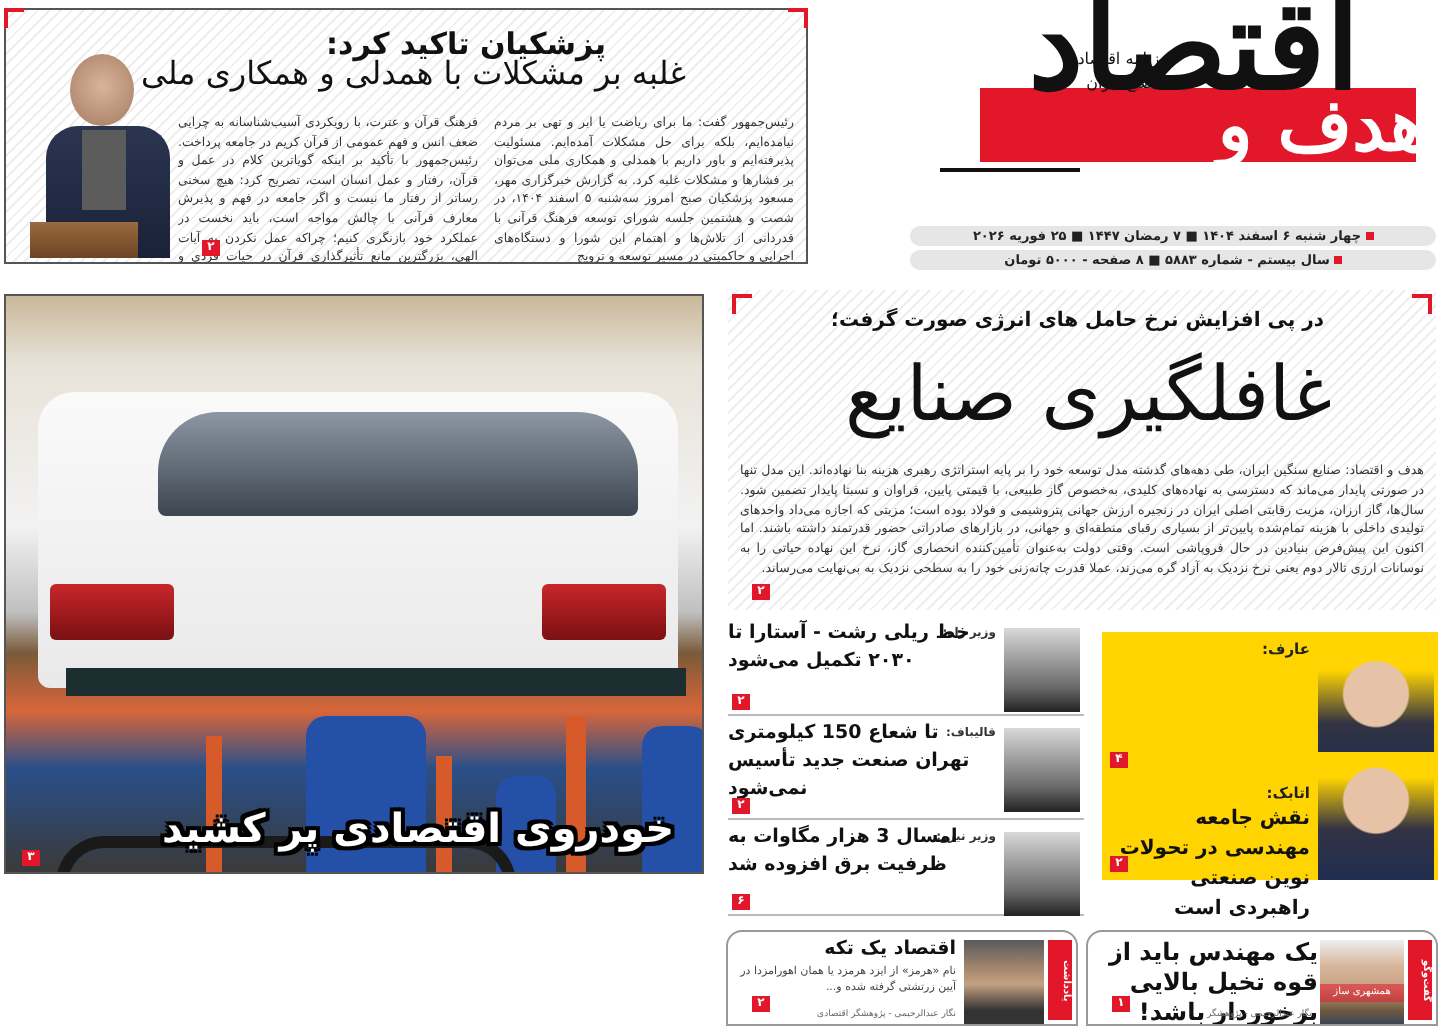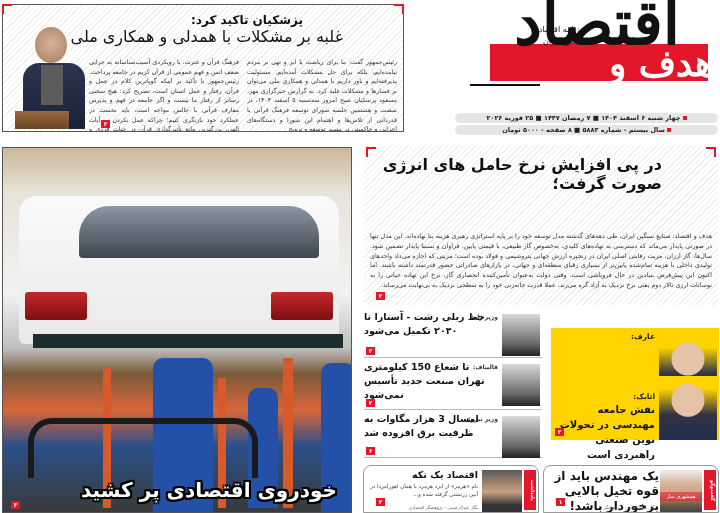--- a/index.html
+++ b/index.html
@@ -5,33 +5,33 @@
 *{box-sizing:border-box;margin:0;padding:0}
 html,body{width:720px;height:513px;overflow:hidden;background:#fff}
 body{position:relative;font-family:"DejaVu Sans",sans-serif;direction:rtl;color:#111}
 .abs{position:absolute}
 .hatch{background:repeating-linear-gradient(135deg,#fff 0 3px,#eeeeee 3px 4px)}
 .badge{position:absolute;width:9px;height:8px;background:#e3172a;color:#fff;font-size:6px;line-height:8px;text-align:center;font-weight:bold}
 
 #tl{left:2px;top:4px;width:402px;height:128px;border:1px solid #555;}
 .corner-r{position:absolute;width:10px;height:10px;border-top:2px solid #e3172a;border-right:2px solid #e3172a}
 .corner-l{position:absolute;width:10px;height:10px;border-top:2px solid #e3172a;border-left:2px solid #e3172a}
-.kicker{font-weight:bold;font-size:12px;color:#111}
+.kicker{font-weight:bold;font-size:15px;color:#111}
 .headline{font-weight:normal;color:#111}
 .body-text{font-size:6.2px;line-height:9.6px;color:#333;text-align:justify}
 
 #mast{left:410px;top:0;width:310px;height:102px}
 .logo-big{position:absolute;font-family:"DejaVu Serif",serif;font-weight:bold;color:#111;white-space:nowrap}
 .red-band{position:absolute;background:#e3172a}
 .strip{position:absolute;background:#e6e6e6;border-radius:6px;font-size:6.5px;line-height:10px;text-align:center;color:#222;font-weight:bold}
 .strip .dot{display:inline-block;width:4px;height:4px;background:#e3172a;margin-left:2px;vertical-align:middle}
 
 #main{left:364px;top:145px;width:354px;height:160px}
 
-#photo{left:2px;top:147px;width:350px;height:366px;overflow:hidden;border:1px solid #555;
+#photo{left:2px;top:147px;width:350px;height:290px;overflow:hidden;border:1px solid #555;
 background:linear-gradient(180deg,#c9b89a 0%,#e8e3d9 12%,#f2f2f2 40%,#bfbfbf 55%,#7a5a3a 62%,#d8663a 72%,#2a4f8a 82%,#3a3a3a 100%)}
 .car-body{position:absolute;left:16px;top:48px;width:320px;height:148px;background:linear-gradient(180deg,#fafafa,#e9e9e9);border-radius:18px 18px 6px 6px}
 .car-window{position:absolute;left:60px;top:10px;width:240px;height:52px;background:linear-gradient(180deg,#8c97a3,#3c4550);border-radius:30px 30px 4px 4px}
 .tail{position:absolute;top:96px;width:62px;height:28px;background:linear-gradient(180deg,#c8262a,#7a1012);border-radius:3px}
 .bumper{position:absolute;left:14px;top:138px;width:310px;height:14px;background:#1d2e30}
 .frame{position:absolute;left:25px;top:270px;width:230px;height:60px;border:6px solid #1a1a1a;border-radius:24px 24px 0 0;border-bottom:none}
 .worker{position:absolute;background:#2550a8;border-radius:10px 10px 0 0}
 .post{position:absolute;background:#d65a2a}
 .photo-caption{position:absolute;right:14px;bottom:10px;font-weight:bold;font-size:20px;color:#fff;text-shadow:-2px -2px 0 #000,2px -2px 0 #000,-2px 2px 0 #000,2px 2px 0 #000,0 2px 0 #000,0 -2px 0 #000,2px 0 0 #000,-2px 0 0 #000}
 
@@ -86,21 +86,22 @@
 <div class="strip" style="left:455px;top:113px;width:263px">
   <span class="dot"></span><span>چهار شنبه ۶ اسفند ۱۴۰۴ ■ ۷ رمضان ۱۴۴۷ ■ ۲۵ فوریه ۲۰۲۶</span>
 </div>
 <div class="strip" style="left:455px;top:125px;width:263px">
   <span class="dot"></span><span>سال بیستم - شماره ۵۸۸۳ ■ ۸ صفحه - ۵۰۰۰ تومان</span>
 </div>
 
 <div id="main" class="abs hatch">
   <div class="corner-l" style="left:2px;top:2px;border-color:#e3172a"></div>
   <div class="corner-r" style="right:2px;top:2px;"></div>
-  <div class="abs kicker" style="right:56px;top:10px;font-size:16px">در پی افزایش نرخ حامل های انرژی صورت گرفت؛</div>
+  <div class="abs kicker" style="right:56px;top:10px;font-size:10px">در پی افزایش نرخ حامل های انرژی صورت گرفت؛</div>
+  <div class="abs headline" style="right:52px;top:26px;font-size:38px;line-height:52px;letter-spacing:-1px">غافلگیری صنایع</div>
   <div class="abs body-text" style="right:6px;top:86px;width:342px;height:60px;overflow:hidden;font-size:6.3px;line-height:9.8px">هدف و اقتصاد: صنایع سنگین ایران، طی دهه‌های گذشته مدل توسعه خود را بر پایه استراتژی رهبری هزینه بنا نهاده‌اند. این مدل تنها در صورتی پایدار می‌ماند که دسترسی به نهاده‌های کلیدی، به‌خصوص گاز طبیعی، با قیمتی پایین، فراوان و نسبتا پایدار تضمین شود. سال‌ها، گاز ارزان، مزیت رقابتی اصلی ایران در زنجیره ارزش جهانی پتروشیمی و فولاد بوده است؛ مزیتی که اجازه می‌داد واحدهای تولیدی داخلی با هزینه تمام‌شده پایین‌تر از بسیاری رقبای منطقه‌ای و جهانی، در بازارهای صادراتی حضور قدرتمند داشته باشند. اما اکنون این پیش‌فرض بنیادین در حال فروپاشی است. وقتی دولت به‌عنوان تأمین‌کننده انحصاری گاز، نرخ این نهاده حیاتی را به نوسانات ارزی تالار دوم یعنی نرخ نزدیک به آزاد گره می‌زند، عملا قدرت چانه‌زنی خود را به سطحی نزدیک به بی‌نهایت می‌رساند.</div>
   <div class="badge" style="left:12px;top:147px">۲</div>
 </div>
 
 <div id="photo" class="abs">
   <div class="car-body">
     <div class="car-window"></div>
     <div class="tail" style="left:6px"></div>
     <div class="tail" style="right:6px"></div>
     <div class="bumper"></div>
@@ -128,21 +129,21 @@
   <div class="mid-head">تا شعاع 150 کیلومتری تهران صنعت جدید تأسیس نمی‌شود</div>
   <div class="badge" style="left:2px;bottom:2px">۲</div>
 </div>
 <div class="mid-item" style="top:412px;height:46px">
   <div class="mid-face"></div>
   <div class="mid-kicker">وزیر نیرو:</div>
   <div class="mid-head">امسال 3 هزار مگاوات به ظرفیت برق افزوده شد</div>
   <div class="badge" style="left:2px;bottom:2px">۶</div>
 </div>
 
-<div class="yel" style="top:328px;height:72px">
+<div class="yel" style="top:316px;height:72px">
   <div class="yel-face" style="height:66px"></div>
   <div class="yel-kicker">عارف:</div>
   <div class="badge" style="left:4px;bottom:4px">۴</div>
 </div>
 <div class="yel" style="top:388px;height:52px">
   <div class="yel-face" style="height:64px"></div>
   <div class="yel-kicker">اتابک:</div>
   <div class="yel-head">نقش جامعه مهندسی در تحولات نوین صنعتی راهبردی است</div>
   <div class="badge" style="left:4px;bottom:4px">۲</div>
 </div>

